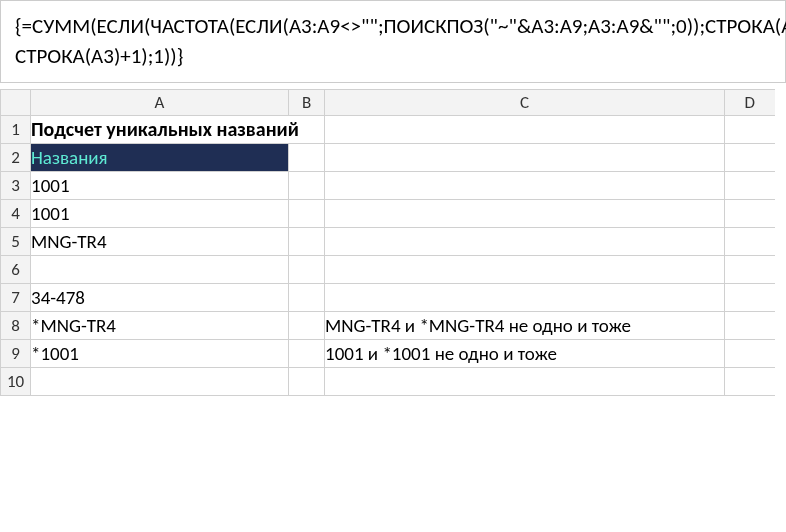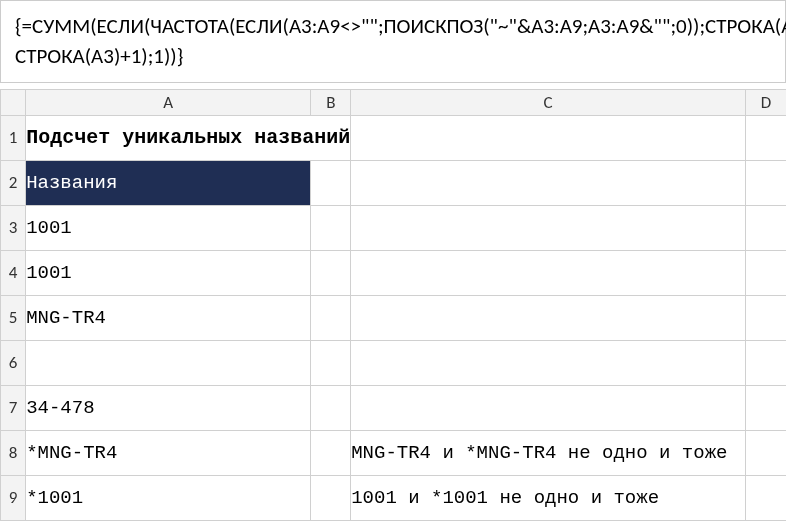--- a/index.html
+++ b/index.html
@@ -37,31 +37,30 @@
     font-size: 17px;
   }
   .col-hdr { height: 26px; }
   .row-hdr { width: 30px; }
   .corner { background: #f3f3f3; width: 30px; }
   .colA { width: 258px; }
   .colB { width: 36px; }
   .colC { width: 400px; }
   .colD { width: 50px; }
   .cell {
-    height: 45px;
+    height: 28px;
     padding: 3px 6px;
     text-align: left;
     font-size: 19px;
     background: #fff;
-    font-family: Liberation Mono, monospace;
   }
   .cell.right { text-align: left; }
   .dark-header {
     background: #1f2e54;
-    color: #ffffff;
+    color: #5eead4;
     font-weight: normal;
   }
   .title-cell {
     font-weight: bold;
     font-size: 20px;
   }
   .selected {
     background: #e6f2d8;
     outline: 3px solid #2e7d32;
     outline-offset: -2px;
@@ -150,16 +149,23 @@
   </tr>
 
   <tr>
     <th class="row-hdr">9</th>
     <td class="cell">*1001</td>
     <td class="cell"></td>
     <td class="cell">1001 и *1001 не одно и тоже</td>
     <td class="cell" style="border-right:none"></td>
   </tr>
 
+  <tr>
+    <th class="row-hdr">10</th>
+    <td class="cell"></td>
+    <td class="cell"></td>
+    <td class="cell"></td>
+    <td class="cell" style="border-right:none"></td>
+  </tr>
 
 
 </tbody>
   </table>
 
 </body></html>

